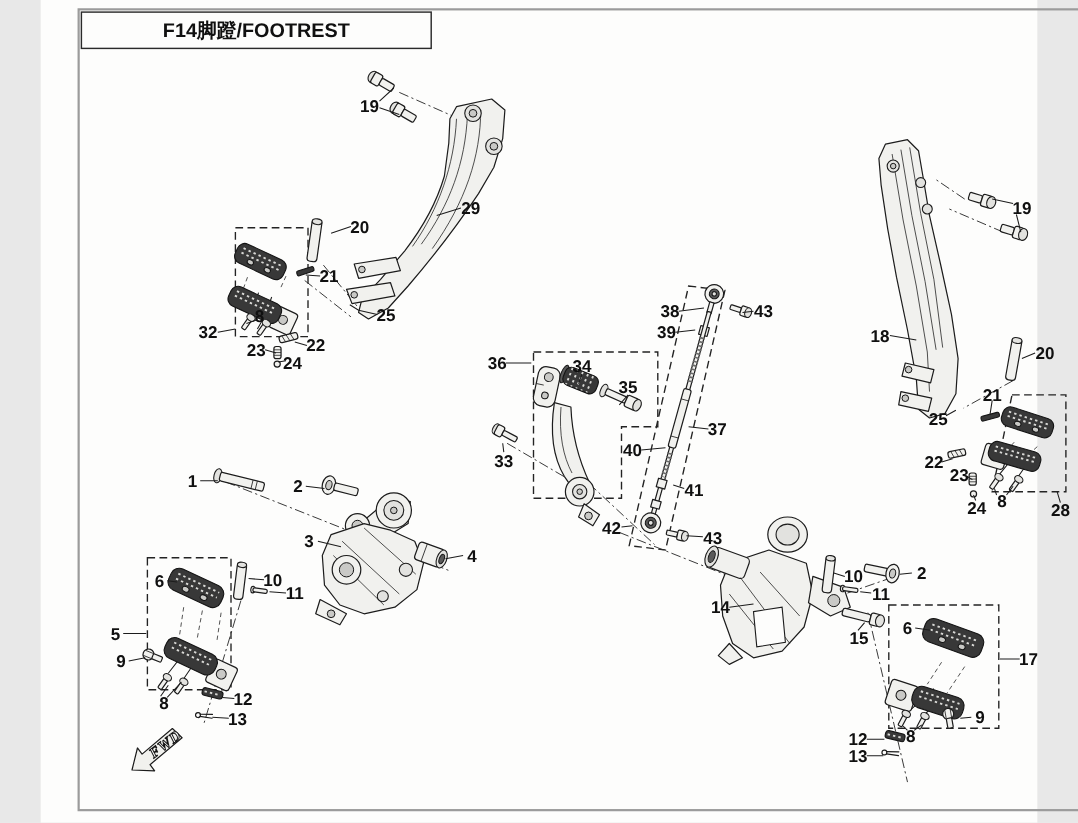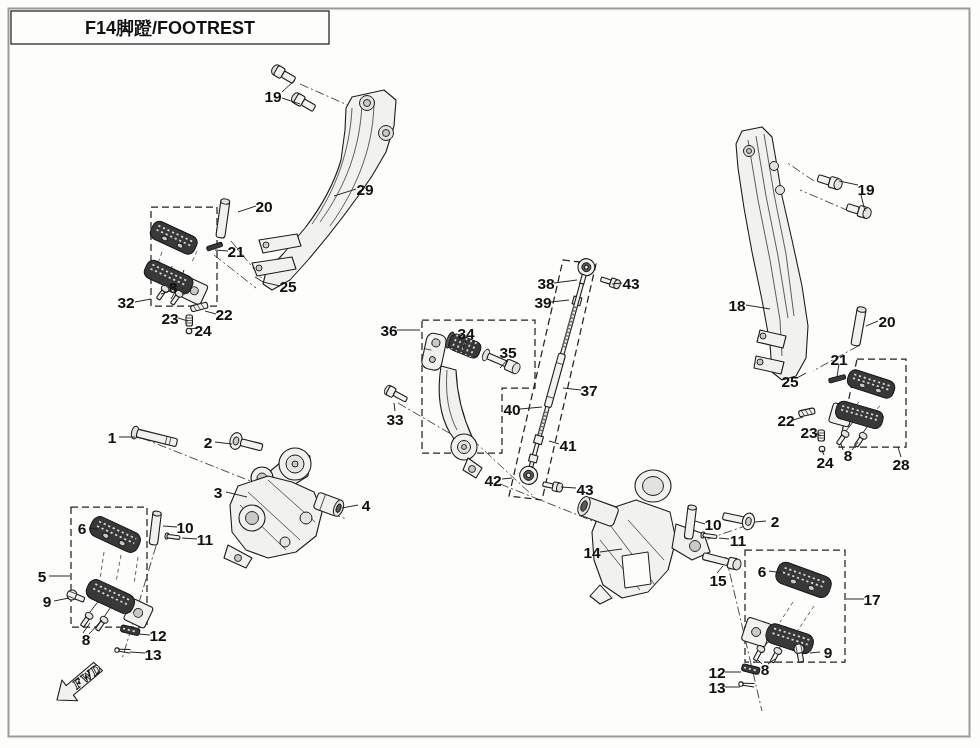--- a/index.html
+++ b/index.html
@@ -1,17 +1,17 @@
 <!DOCTYPE html>
 <html><head>
 <meta charset="utf-8">
 <style>
   html,body{margin:0;padding:0;background:#e8e8e8;}
-  .stage{width:980px;height:748px;background:#fdfdfc;position:relative;margin:0 auto;
-         font-family:"Liberation Sans",sans-serif;}
+  .stage{width:880px;height:748px;background:#fdfdfc;position:relative;margin:0 auto;
+         font-family:"Liberation Sans",sans-serif;padding-left:26px;}
   svg{display:block}
   .ln{fill:none;stroke:#1c1c1c;stroke-width:1.1;stroke-linejoin:round;stroke-linecap:round}
   .metal{fill:#f1f1ee;stroke:#1c1c1c;stroke-width:1.1;stroke-linejoin:round}
   .metal2{fill:#e2e2df;stroke:#1c1c1c;stroke-width:1;stroke-linejoin:round}
   .pad{fill:#383838;stroke:#141414;stroke-width:1;stroke-linejoin:round}
   .hole{fill:#c9c9c6;stroke:#141414;stroke-width:.9}
   .dk{fill:#5a5a5a;stroke:#141414;stroke-width:.9}
   .leader{fill:none;stroke:#1c1c1c;stroke-width:.95}
   .dashbox{fill:none;stroke:#232323;stroke-width:1.25;stroke-dasharray:7 4}
   .axis{fill:none;stroke:#2c2c2c;stroke-width:.85;stroke-dasharray:9 3 2 3}

